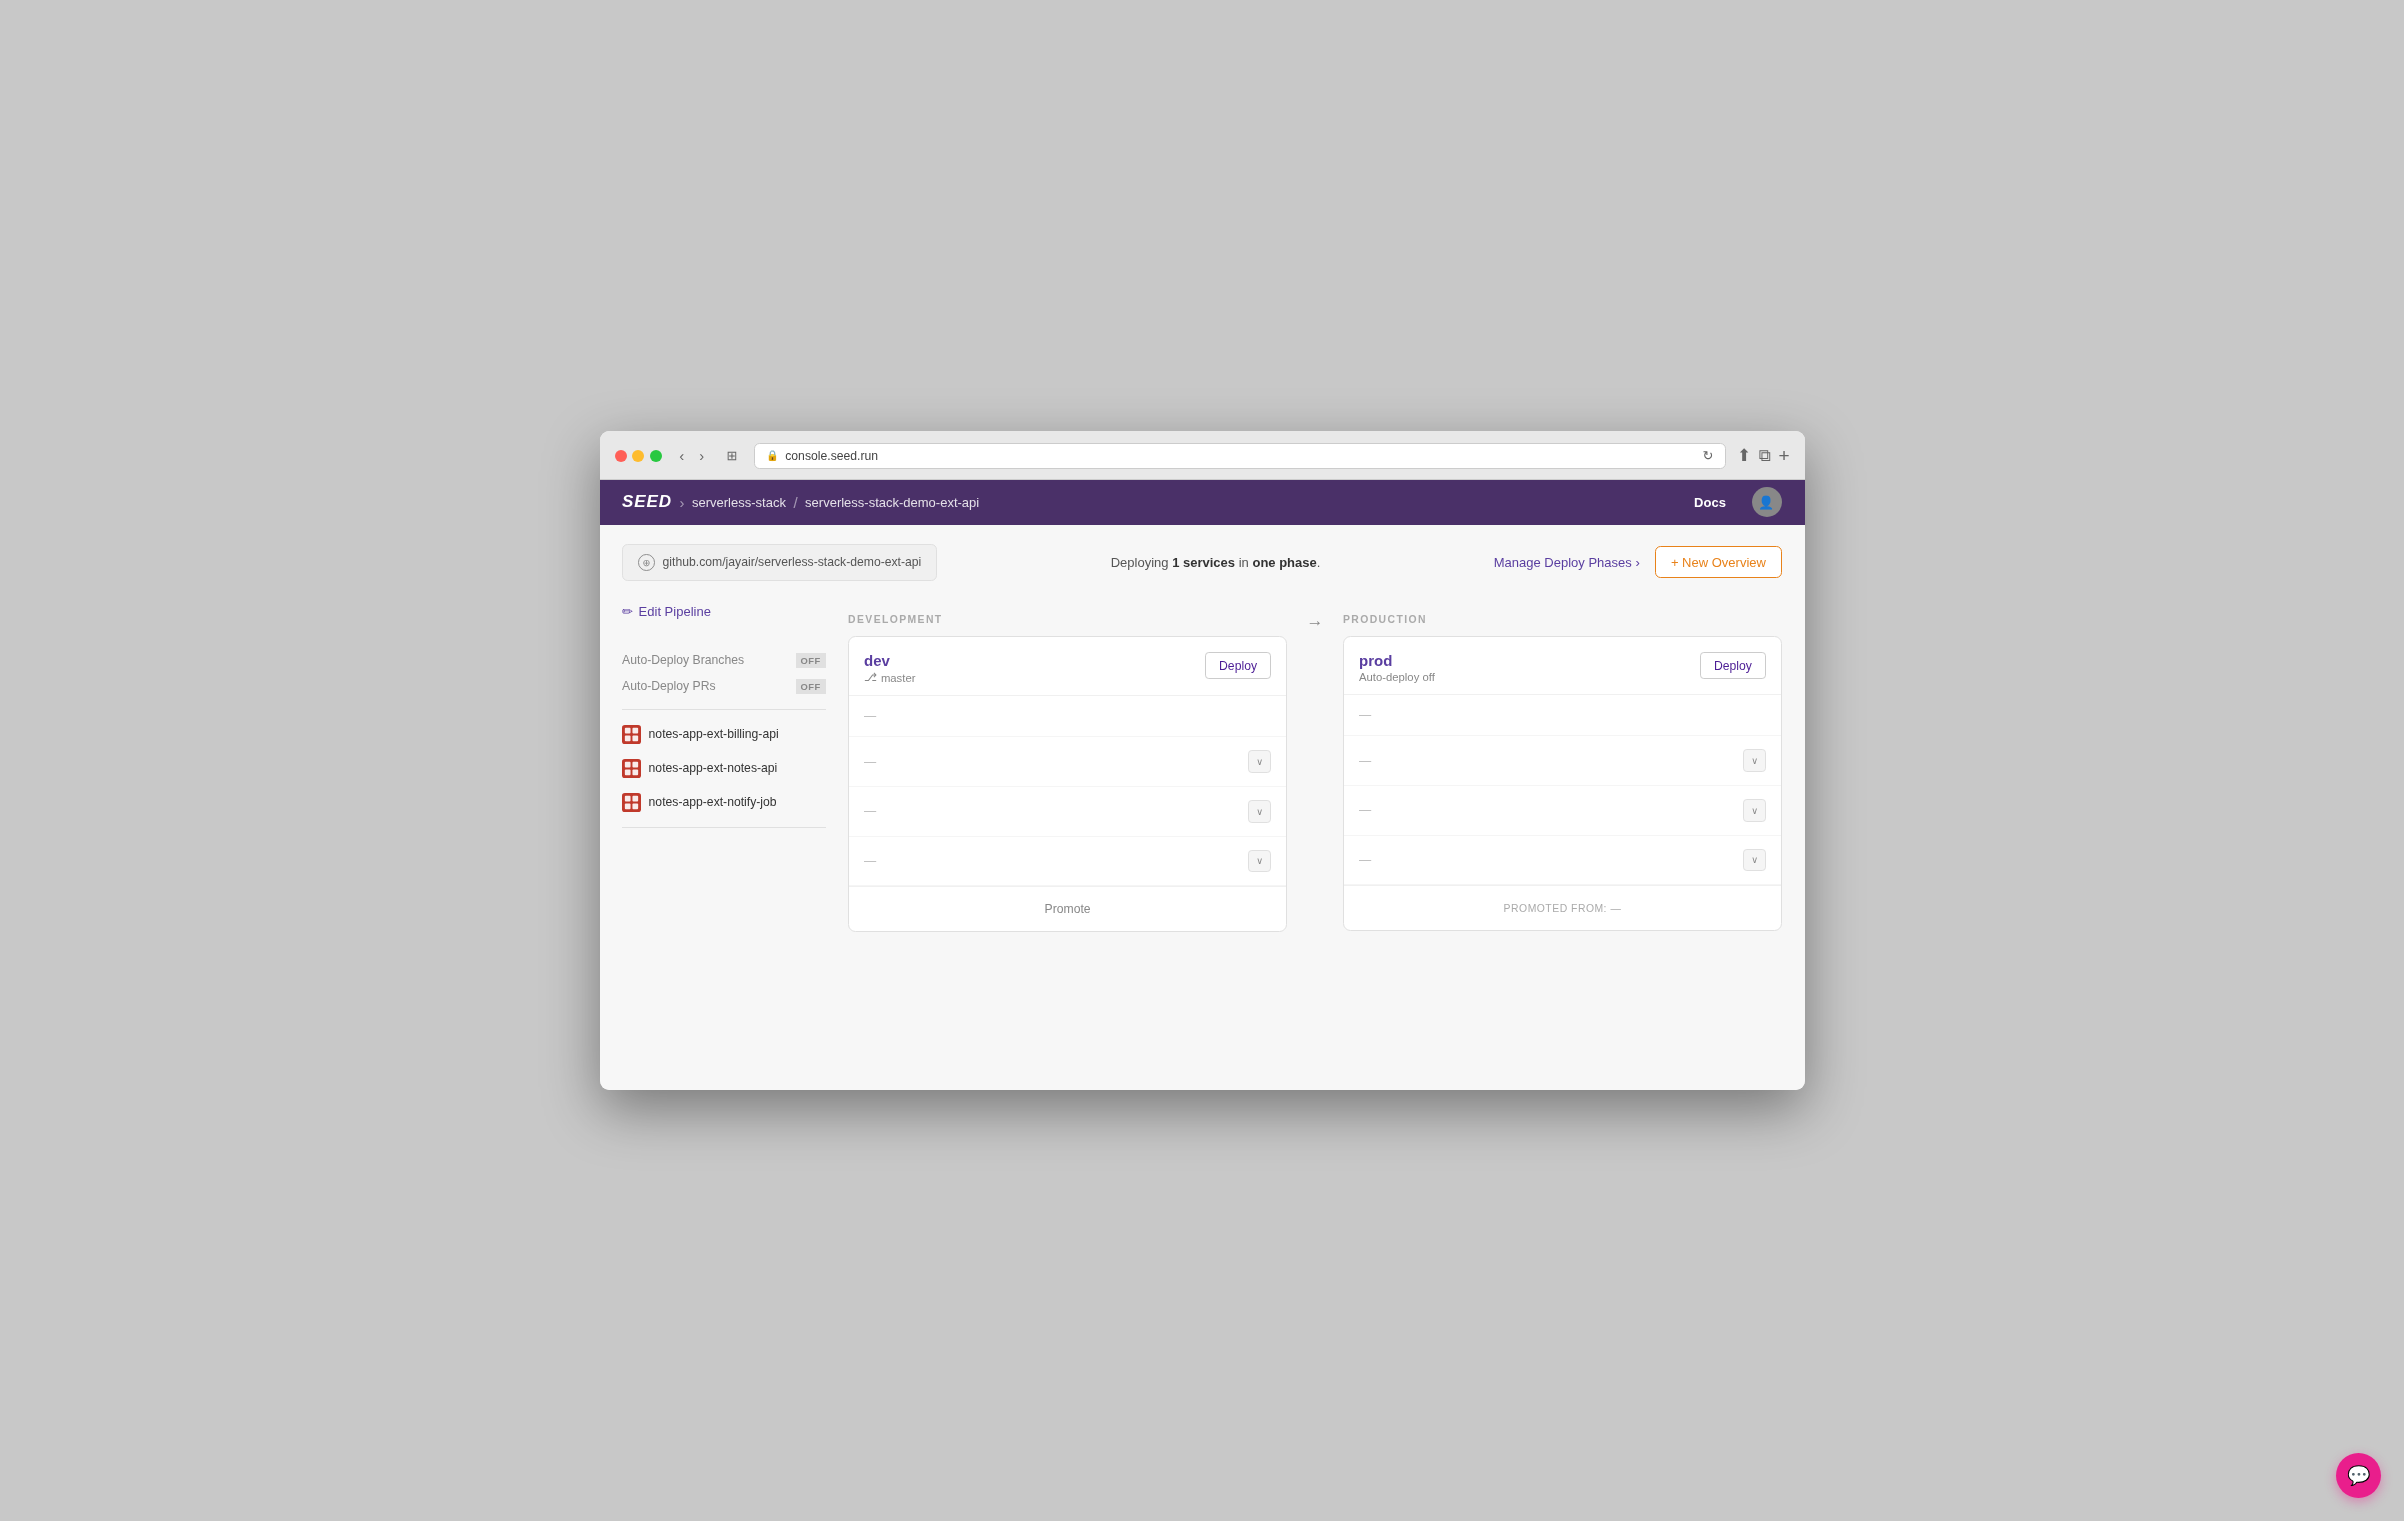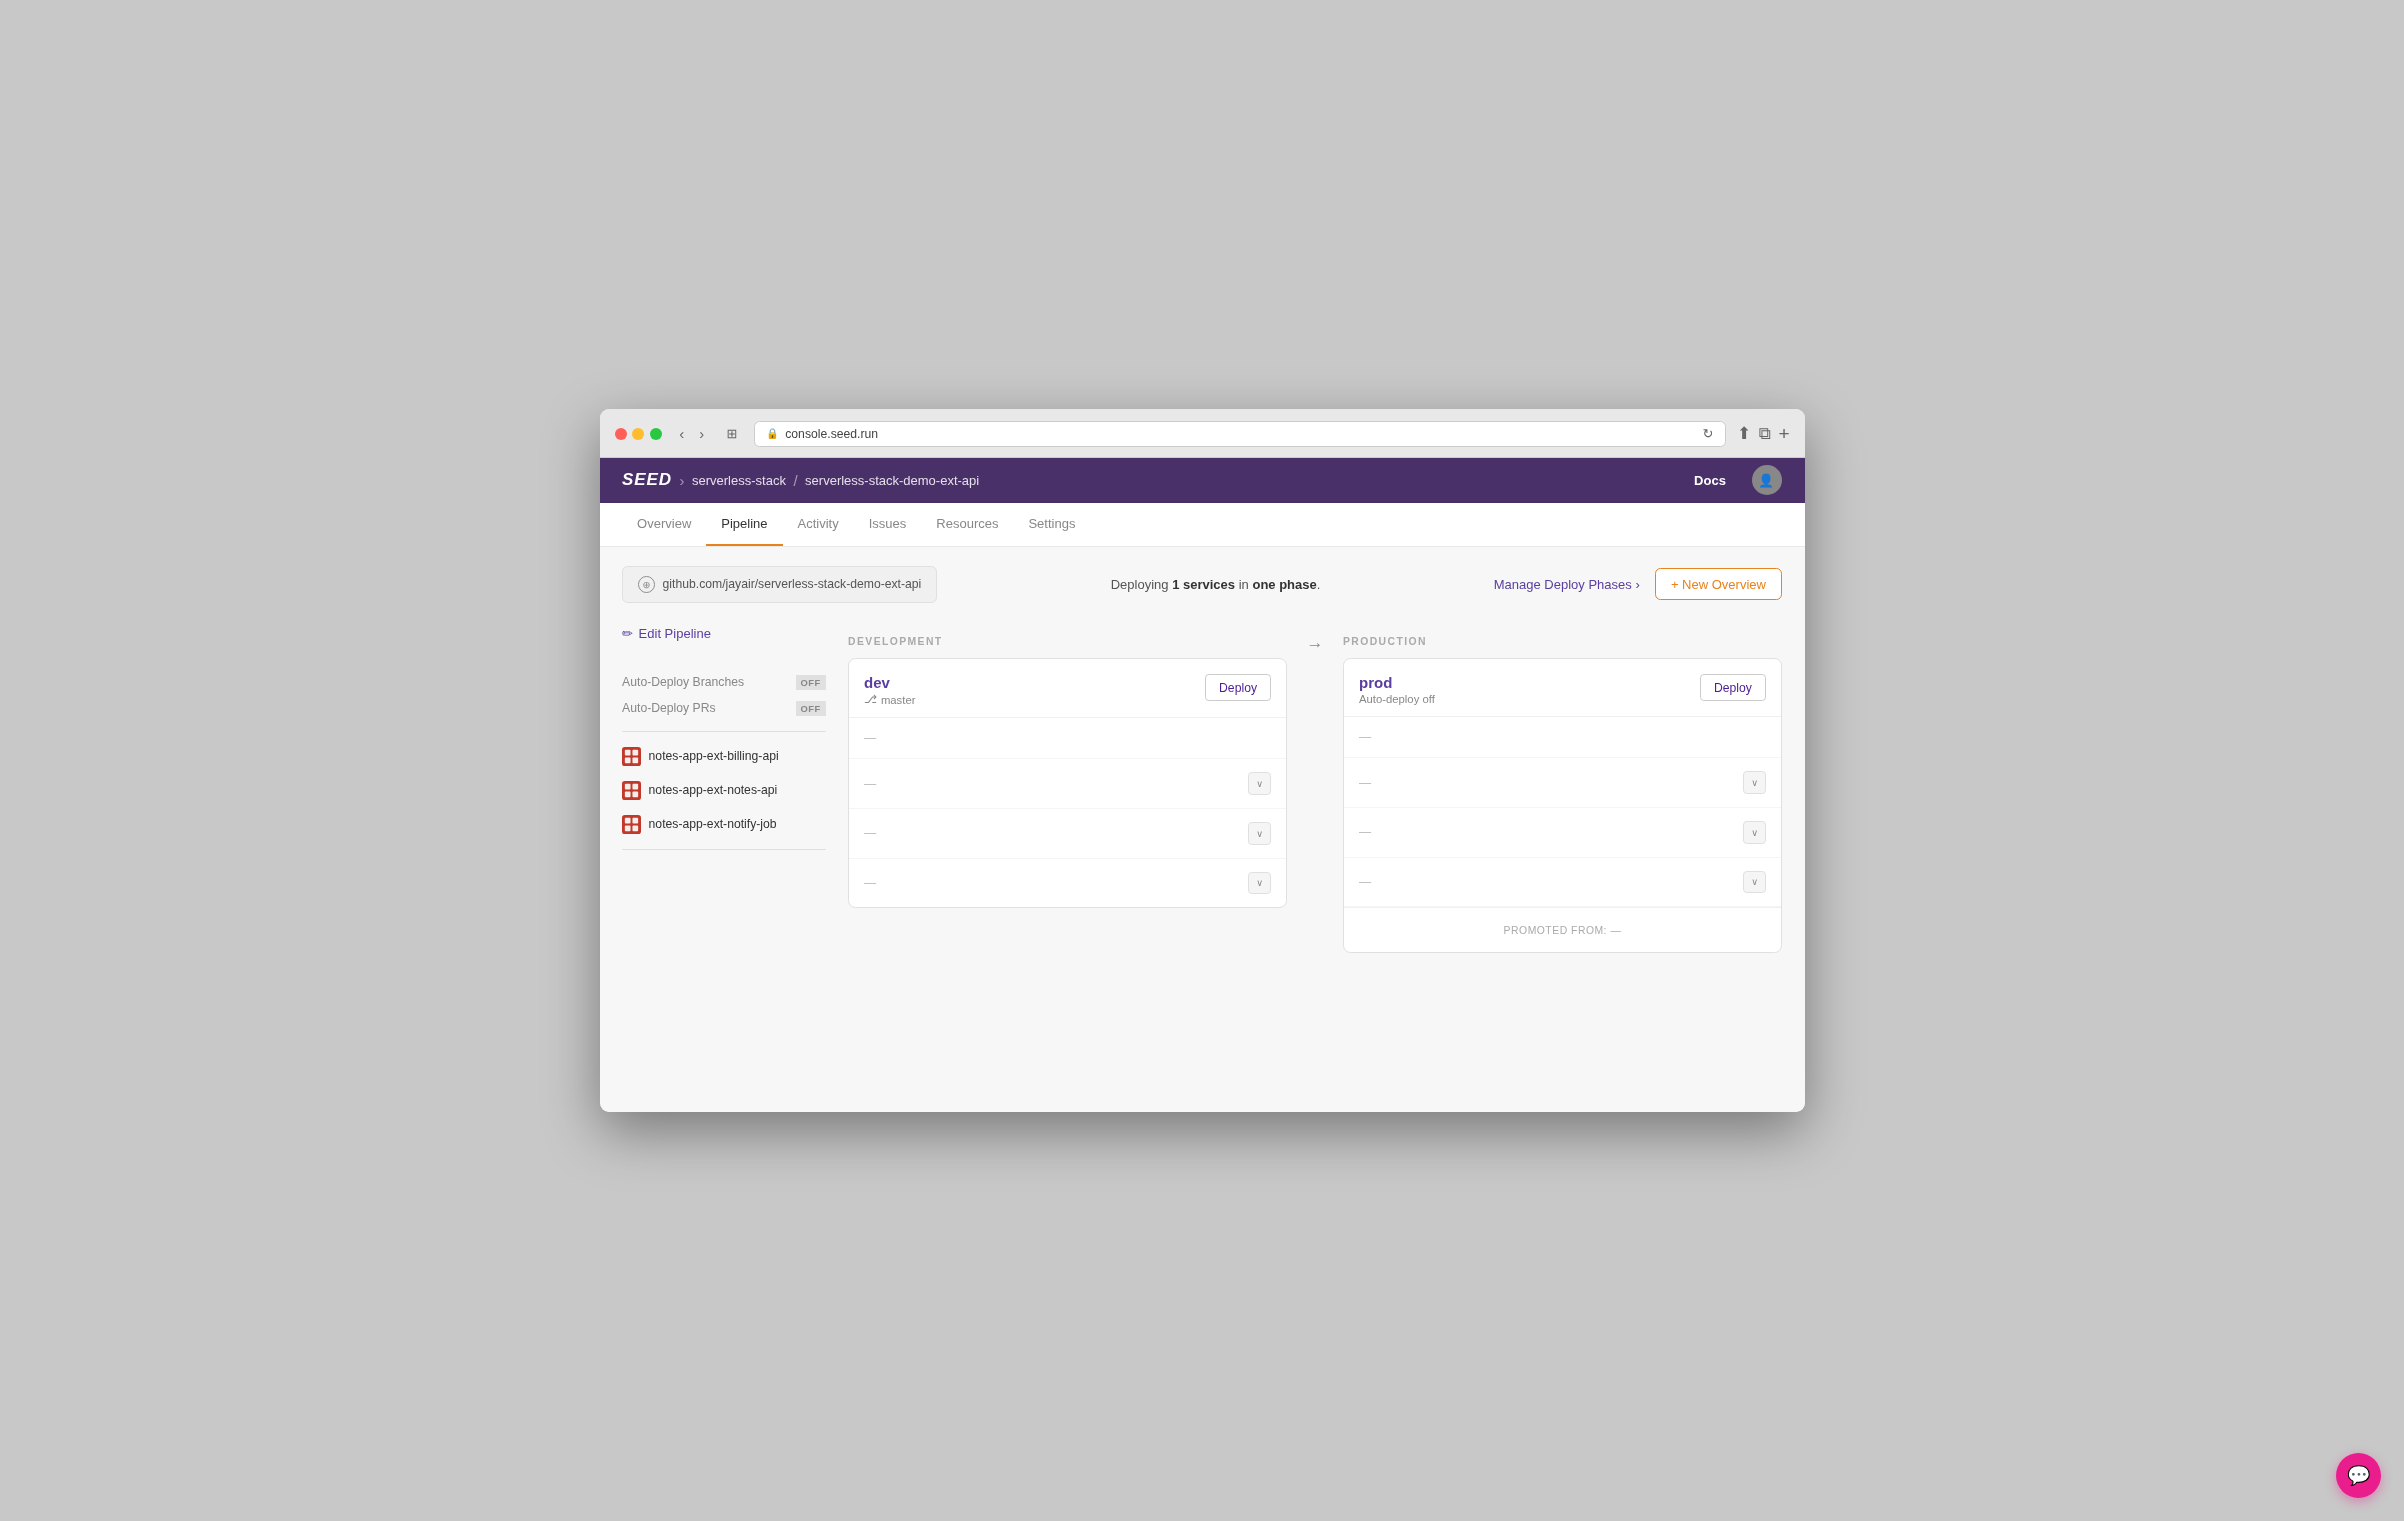--- a/index.html
+++ b/index.html
@@ -454,28 +454,20 @@
       <span class="breadcrumb-link">serverless-stack</span>
       <span class="breadcrumb-sep">/</span>
       <span class="breadcrumb-link">serverless-stack-demo-ext-api</span>
     </div>
     <div class="app-header-right">
       <span class="docs-link">Docs</span>
       <div class="avatar">👤</div>
     </div>
   </div>
 
-  <div class="nav-tabs">
-    <a class="nav-tab">Overview</a>
-    <a class="nav-tab active">Pipeline</a>
-    <a class="nav-tab">Activity</a>
-    <a class="nav-tab">Issues</a>
-    <a class="nav-tab">Resources</a>
-    <a class="nav-tab">Settings</a>
-  </div>
 
   <div class="main-content">
 
     <div class="info-bar">
       <div class="repo-badge">
         <svg width="17" height="17" viewBox="0 0 18 18" fill="none" style="font-size:13px">
           <circle cx="9" cy="9" r="8.5" stroke="#888" fill="none"></circle>
           <text x="9" y="13" text-anchor="middle" font-size="10" fill="#888">⊕</text>
         </svg>
         <span>github.com/jayair/serverless-stack-demo-ext-api</span>
@@ -571,20 +563,23 @@
               <button class="dropdown-btn">∨</button>
             </div>
             <div class="service-row">
               <span>—</span>
               <button class="dropdown-btn">∨</button>
             </div>
             <div class="service-row">
               <span>—</span>
               <button class="dropdown-btn">∨</button>
             </div>
+            <div class="stage-footer">
+              <span class="stage-footer-promote">Promote</span>
+            </div>
           </div>
         </div>
 
         <div class="arrow-connector">
           <span>→</span>
         </div>
 
         <div class="stage-column">
           <div class="stage-header">PRODUCTION</div>
           <div class="stage-card">

